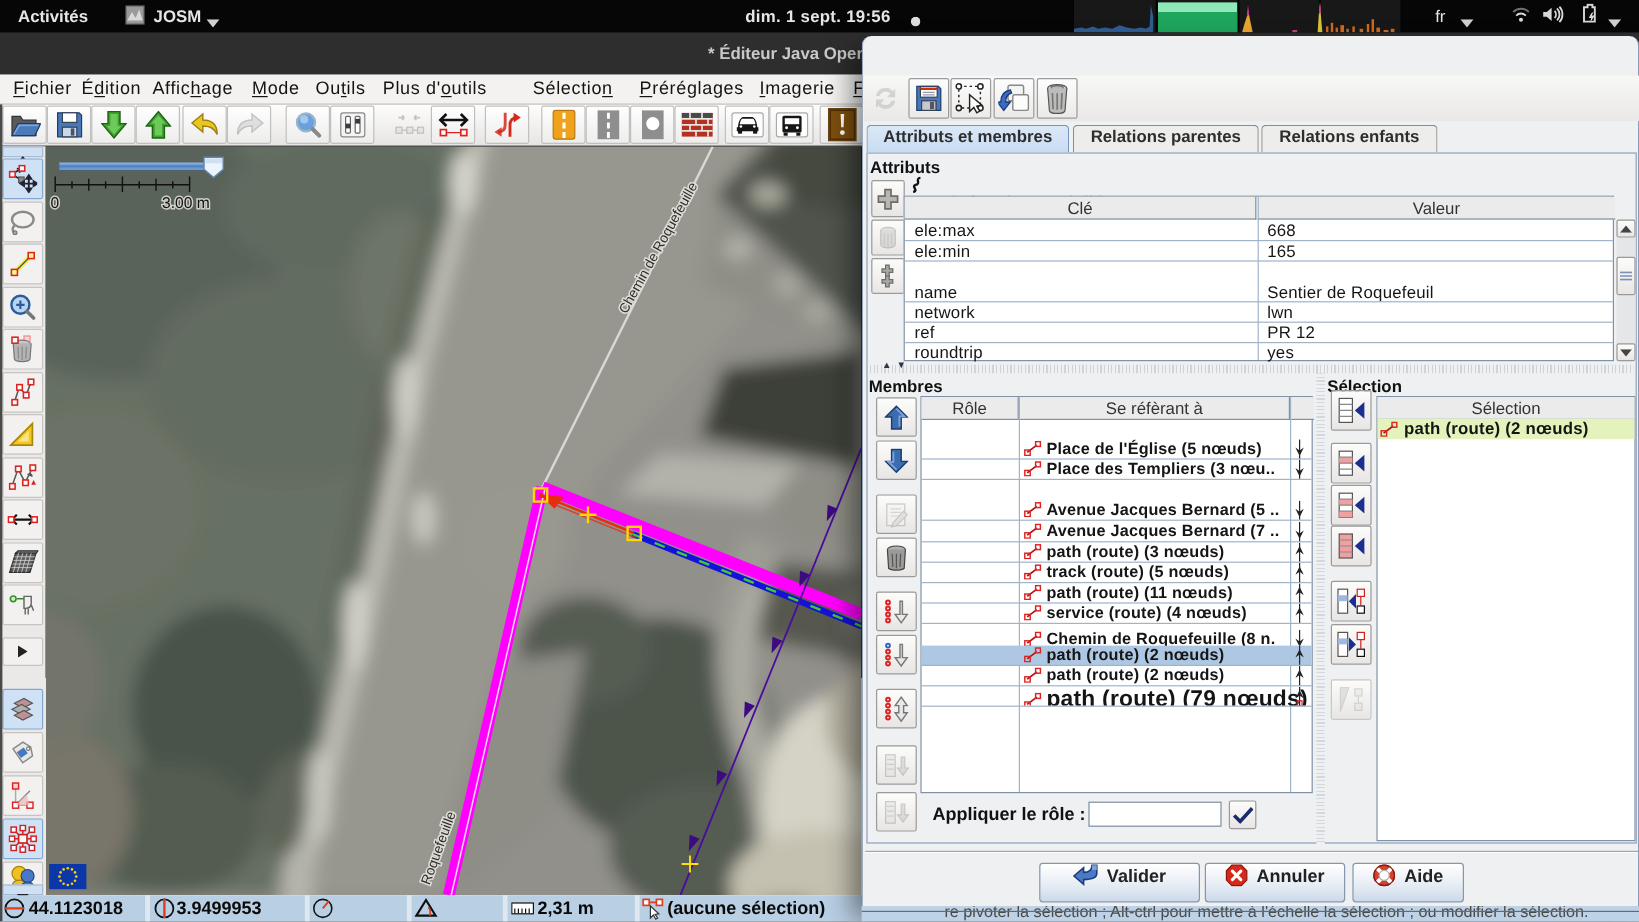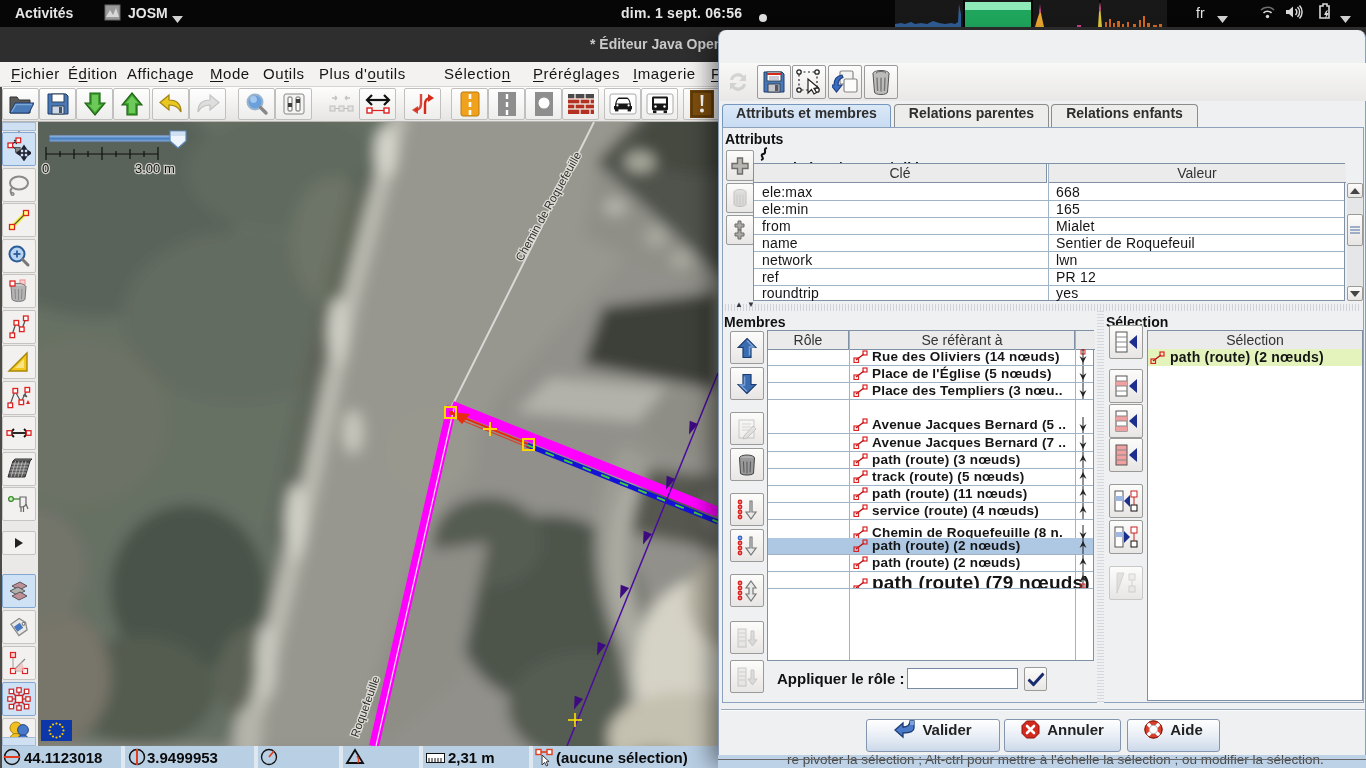--- a/index.html
+++ b/index.html
@@ -73,21 +73,21 @@
     <span class="itm" style="left:15px;">Activités</span>
     <span class="itm" style="left:104px;top:4px;"><svg width="17" height="17">
           <rect x="1" y="1" width="15" height="15" fill="#9a9a9a"></rect>
           <path d="M2 13 L6 6 L9 11 L12 4 L15 13 Z" fill="#d8d8d8"></path>
           <rect x="1" y="1" width="15" height="15" fill="none" stroke="#666"></rect>
         </svg></span>
     <span class="itm" style="left:128px;">JOSM</span>
     <span class="itm" style="left:172px;top:10px;"><svg width="11" height="7">
           <path d="M0 0 L11 0 L5.5 7 Z" fill="#d0d0d0"></path>
         </svg></span>
-    <span class="itm" style="left:621px;letter-spacing:0.25px;">dim. 1 sept.  06:56</span>
+    <span class="itm" style="left:621px;letter-spacing:0.25px;">dim. 1 sept.  19:56</span>
     <span class="itm" style="left:759px;top:9px;"><svg width="8" height="8">
           <circle cx="4" cy="4" r="4" fill="#dedede"></circle>
         </svg></span>
 
     <svg class="abs" style="left:895px;top:0;" width="280" height="27">
       <rect x="0" y="0" width="68" height="27" fill="#181818"></rect>
       <path d="M0 24 L6 23 L10 24 L16 22 L20 24 L26 23 L32 24 L38 21 L44 23 L50 24 L56 23 L60 24 L63 22 L64 4 L66 14 L66 27 L0 27 Z" fill="#2f5d94"></path>
       <rect x="70" y="0" width="66" height="27" fill="#181818"></rect>
       <rect x="70" y="2" width="66" height="25" fill="#8fe8b8"></rect>
       <rect x="70" y="10" width="66" height="17" fill="#1fa55c"></rect>
@@ -799,21 +799,20 @@
             <path d="M9 1 C4 2 10 6 5 7 C1 8 8 12 3 13" fill="none" stroke="#111" stroke-width="2"></path>
           </svg></span>
       <span class="blab" style="position:absolute;left:52px;top:32px;">Relations/Routes/Hiking Route ...</span>
 
       <div class="jtable" style="left:30px;top:35px;width:592px;height:138px;">
         <div class="hdr" style="border-right:1px solid #8090a5;width:293px;">Clé</div>
         <div class="hdr" style="left:294px;width:298px;">Valeur</div>
         <div style="position:absolute;left:294px;top:0;bottom:0;width:1px;background:#a0b4c8;"></div>
         <div class="trow" style="top:20px;"><span style="margin-left:8px;">ele:max</span><span style="position:absolute;left:302px;">668</span></div>
         <div class="trow" style="top:36.9px;"><span style="margin-left:8px;">ele:min</span><span style="position:absolute;left:302px;">165</span></div>
-        <div class="trow" style="top:53.8px;"><span style="margin-left:8px;">from</span><span style="position:absolute;left:302px;">Mialet</span></div>
         <div class="trow" style="top:70.7px;"><span style="margin-left:8px;">name</span><span style="position:absolute;left:302px;">Sentier de Roquefeuil</span></div>
         <div class="trow" style="top:87.6px;"><span style="margin-left:8px;">network</span><span style="position:absolute;left:302px;">lwn</span></div>
         <div class="trow" style="top:104.5px;"><span style="margin-left:8px;">ref</span><span style="position:absolute;left:302px;">PR 12</span></div>
         <div class="trow" style="top:121.4px;border-bottom:none;"><span style="margin-left:8px;">roundtrip</span><span style="position:absolute;left:302px;">yes</span></div>
       </div>
 
       <div style="position:absolute;left:624px;top:55px;width:16px;height:118px;background:#e4e6e8;">
         <div class="pbtn" style="left:0;top:0;width:16px;height:15px;">
             <svg width="10" height="6">
               <path d="M0 6 L10 6 L5 0 Z" fill="#444"></path>
@@ -930,29 +929,20 @@
             <path d="M15 4 L15 13 L12 13 L16.5 19 L21 13 L18 13 L18 4 Z" fill="#bbb" stroke="#888"></path>
           </svg>
         </div>
 
       <div class="jtable" style="left:44px;top:202px;width:327px;height:331px;">
         <div class="hdr" style="width:81px;border-right:1px solid #8090a5;">Rôle</div>
         <div class="hdr" style="left:82px;width:225px;border-right:1px solid #8090a5;">Se réfèrant à</div>
         <div class="hdr" style="left:308px;width:19px;"></div>
         <div style="position:absolute;left:81px;top:0;bottom:0;width:1px;background:#a0b4c8;"></div>
         <div style="position:absolute;left:307px;top:0;bottom:0;width:1px;background:#a0b4c8;"></div>
-        <div class="trow" style="top:17.5px;font-weight:bold;font-size:13.5px;"><svg width="16" height="13" style="vertical-align:-2px;margin-left:85px;">
-              <line x1="3" y1="10" x2="11" y2="4" stroke="#b01010" stroke-width="1.4"></line>
-              <rect x="1" y="8" width="4.5" height="4.5" fill="none" stroke="#d22" stroke-width="1.2"></rect>
-              <rect x="10" y="1" width="4" height="4" fill="none" stroke="#d22" stroke-width="1.2"></rect>
-            </svg><span style="margin-left:3px;">Rue des Oliviers (14 nœuds)</span><svg width="17" height="17" style="position:absolute;right:1px;top:0;">
-              <rect x="6" y="1" width="4" height="4" fill="none" stroke="#d22"></rect>
-              <line x1="8" y1="0" x2="8" y2="17" stroke="#222" stroke-width="1"></line>
-              <path d="M8 14 L4.5 7 L8 9.5 L11.5 7 Z" fill="#222"></path>
-            </svg></div>
         <div class="trow" style="top:34.7px;font-weight:bold;font-size:13.5px;"><svg width="16" height="13" style="vertical-align:-2px;margin-left:85px;">
               <line x1="3" y1="10" x2="11" y2="4" stroke="#b01010" stroke-width="1.4"></line>
               <rect x="1" y="8" width="4.5" height="4.5" fill="none" stroke="#d22" stroke-width="1.2"></rect>
               <rect x="10" y="1" width="4" height="4" fill="none" stroke="#d22" stroke-width="1.2"></rect>
             </svg><span style="margin-left:3px;">Place de l'Église (5 nœuds)</span><svg width="17" height="17" style="position:absolute;right:1px;top:0;">
               <line x1="8" y1="0" x2="8" y2="17" stroke="#222" stroke-width="1"></line>
               <path d="M8 14 L4.5 7 L8 9.5 L11.5 7 Z" fill="#222"></path>
             </svg></div>
         <div class="trow" style="top:51.9px;font-weight:bold;font-size:13.5px;"><svg width="16" height="13" style="vertical-align:-2px;margin-left:85px;">
               <line x1="3" y1="10" x2="11" y2="4" stroke="#b01010" stroke-width="1.4"></line>

